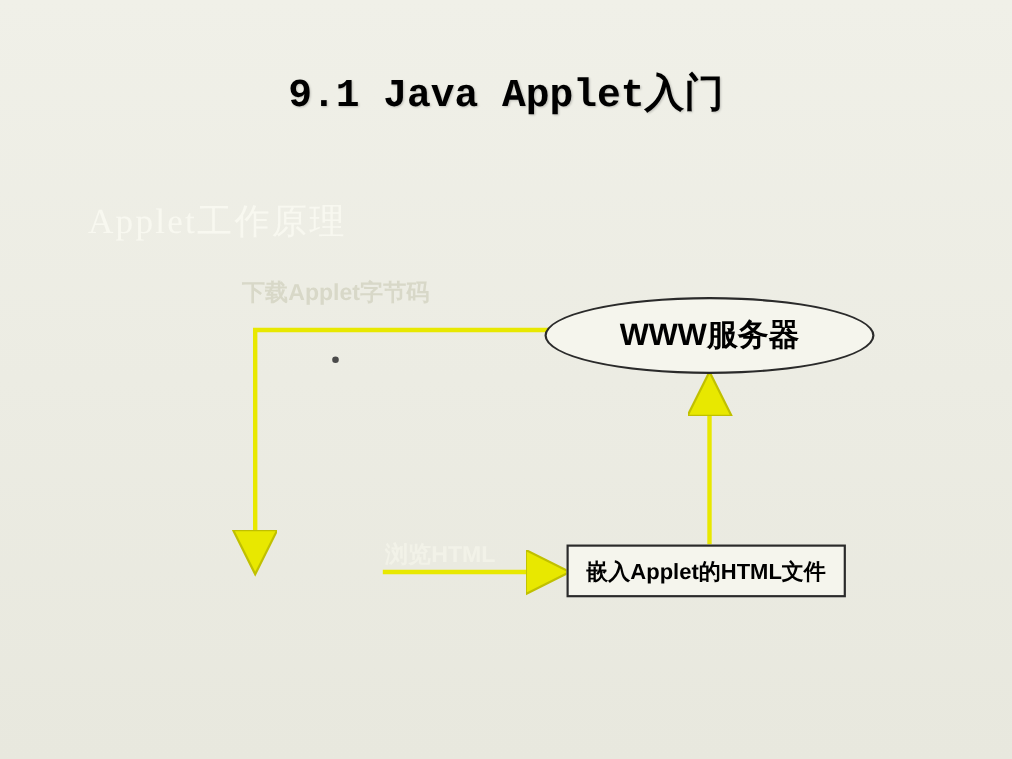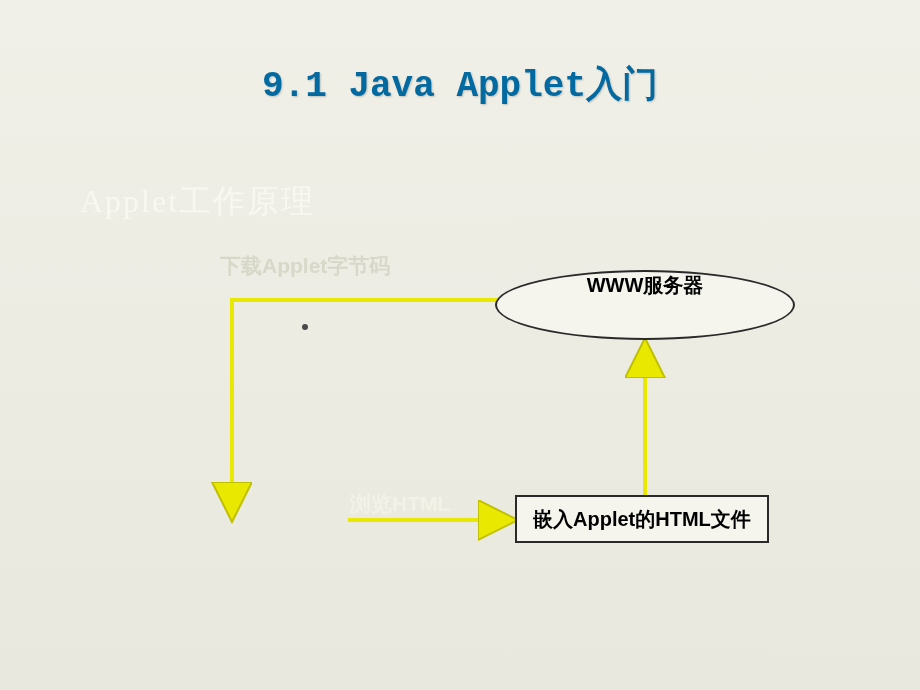--- a/index.html
+++ b/index.html
@@ -23,21 +23,21 @@
       position: relative;
     }
     
     .title {
       position: absolute;
       top: 60px;
       left: 50%;
       transform: translateX(-50%);
       font-size: 36px;
       font-weight: bold;
-      color: #0369a1;
+      color: #000000;
       font-family: "SimSun", "Courier New", monospace;
       text-shadow: 1px 1px 2px rgba(0,0,0,0.2);
     }
     
     .subtitle {
       position: absolute;
       top: 180px;
       left: 80px;
       font-size: 32px;
       color: #f8f8f0;
@@ -53,23 +53,23 @@
       width: 100%;
       height: 400px;
     }
     
     .ellipse-node {
       position: absolute;
       border: 2px solid #2a2a2a;
       border-radius: 50%;
       background: #f5f5ed;
       display: flex;
-      align-items: flex-start;
+      align-items: center;
       justify-content: center;
-      font-size: 20px;
+      font-size: 28px;
       font-weight: bold;
       color: #000;
       font-family: "SimSun", sans-serif;
     }
     
     .rect-node {
       position: absolute;
       border: 2px solid #2a2a2a;
       background: #f5f5ed;
       display: flex;

